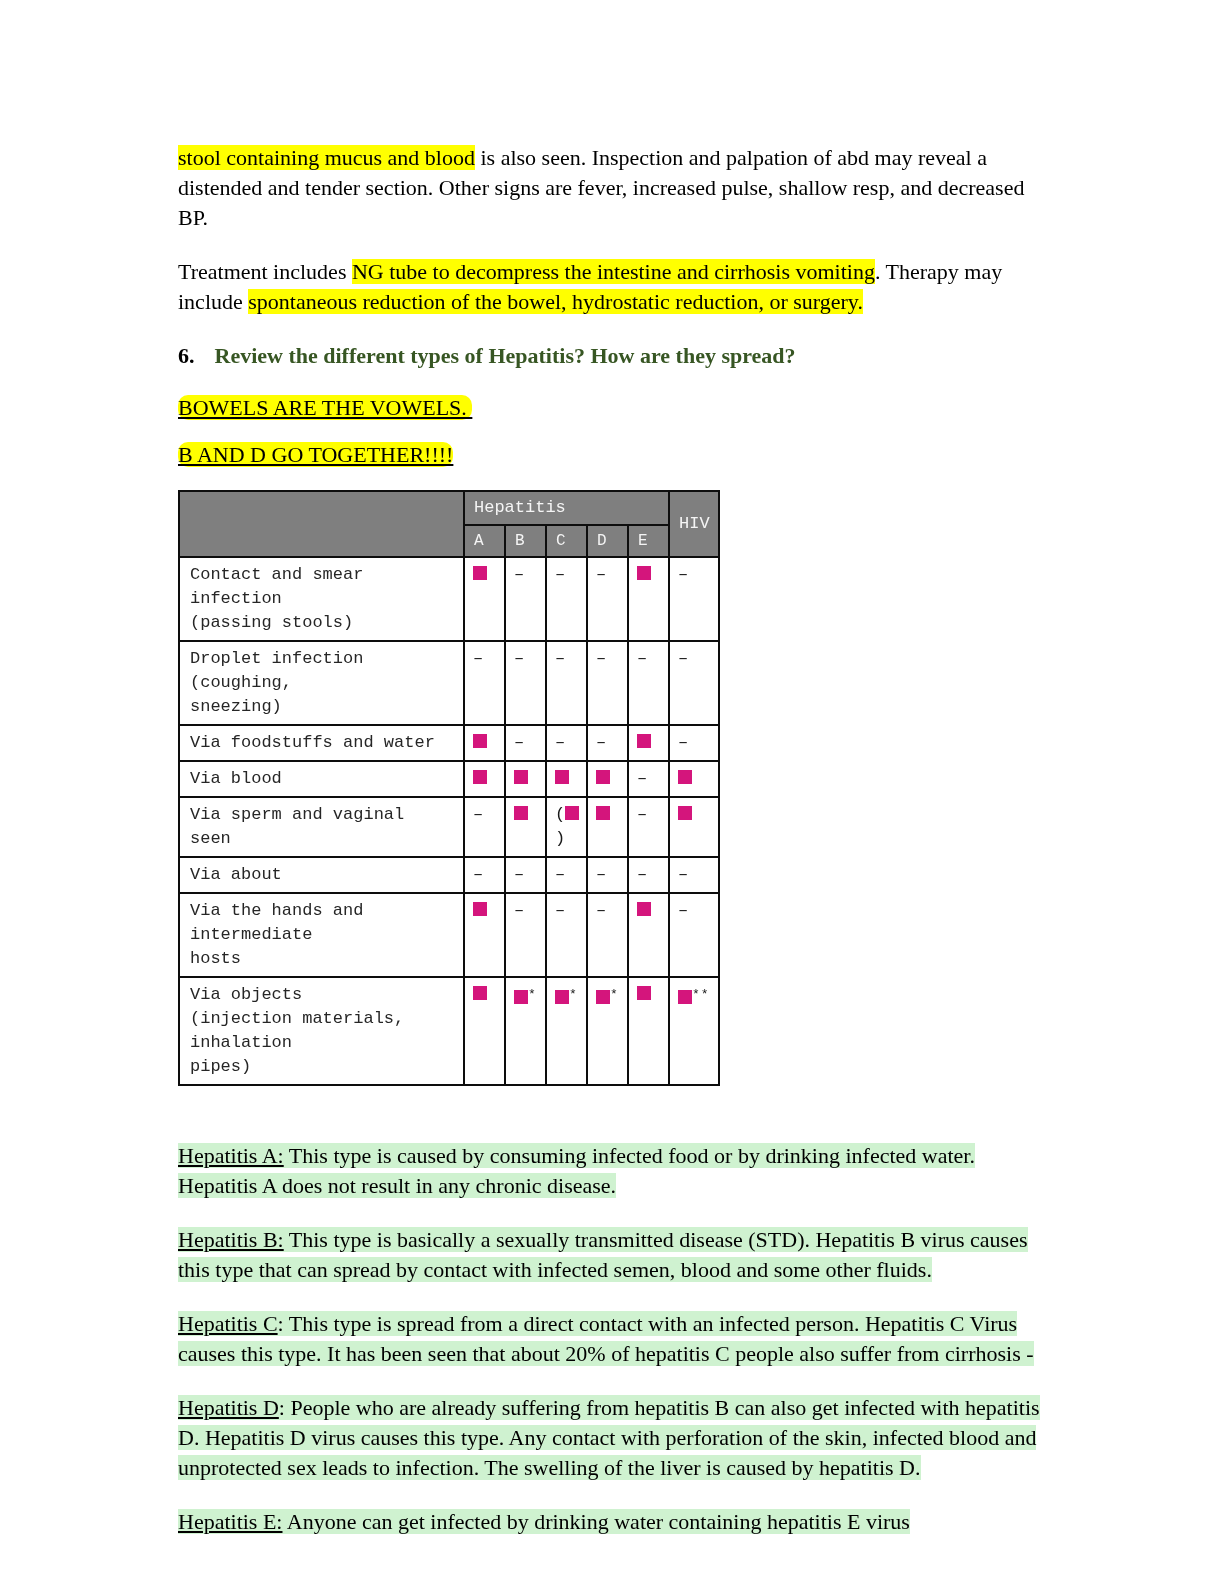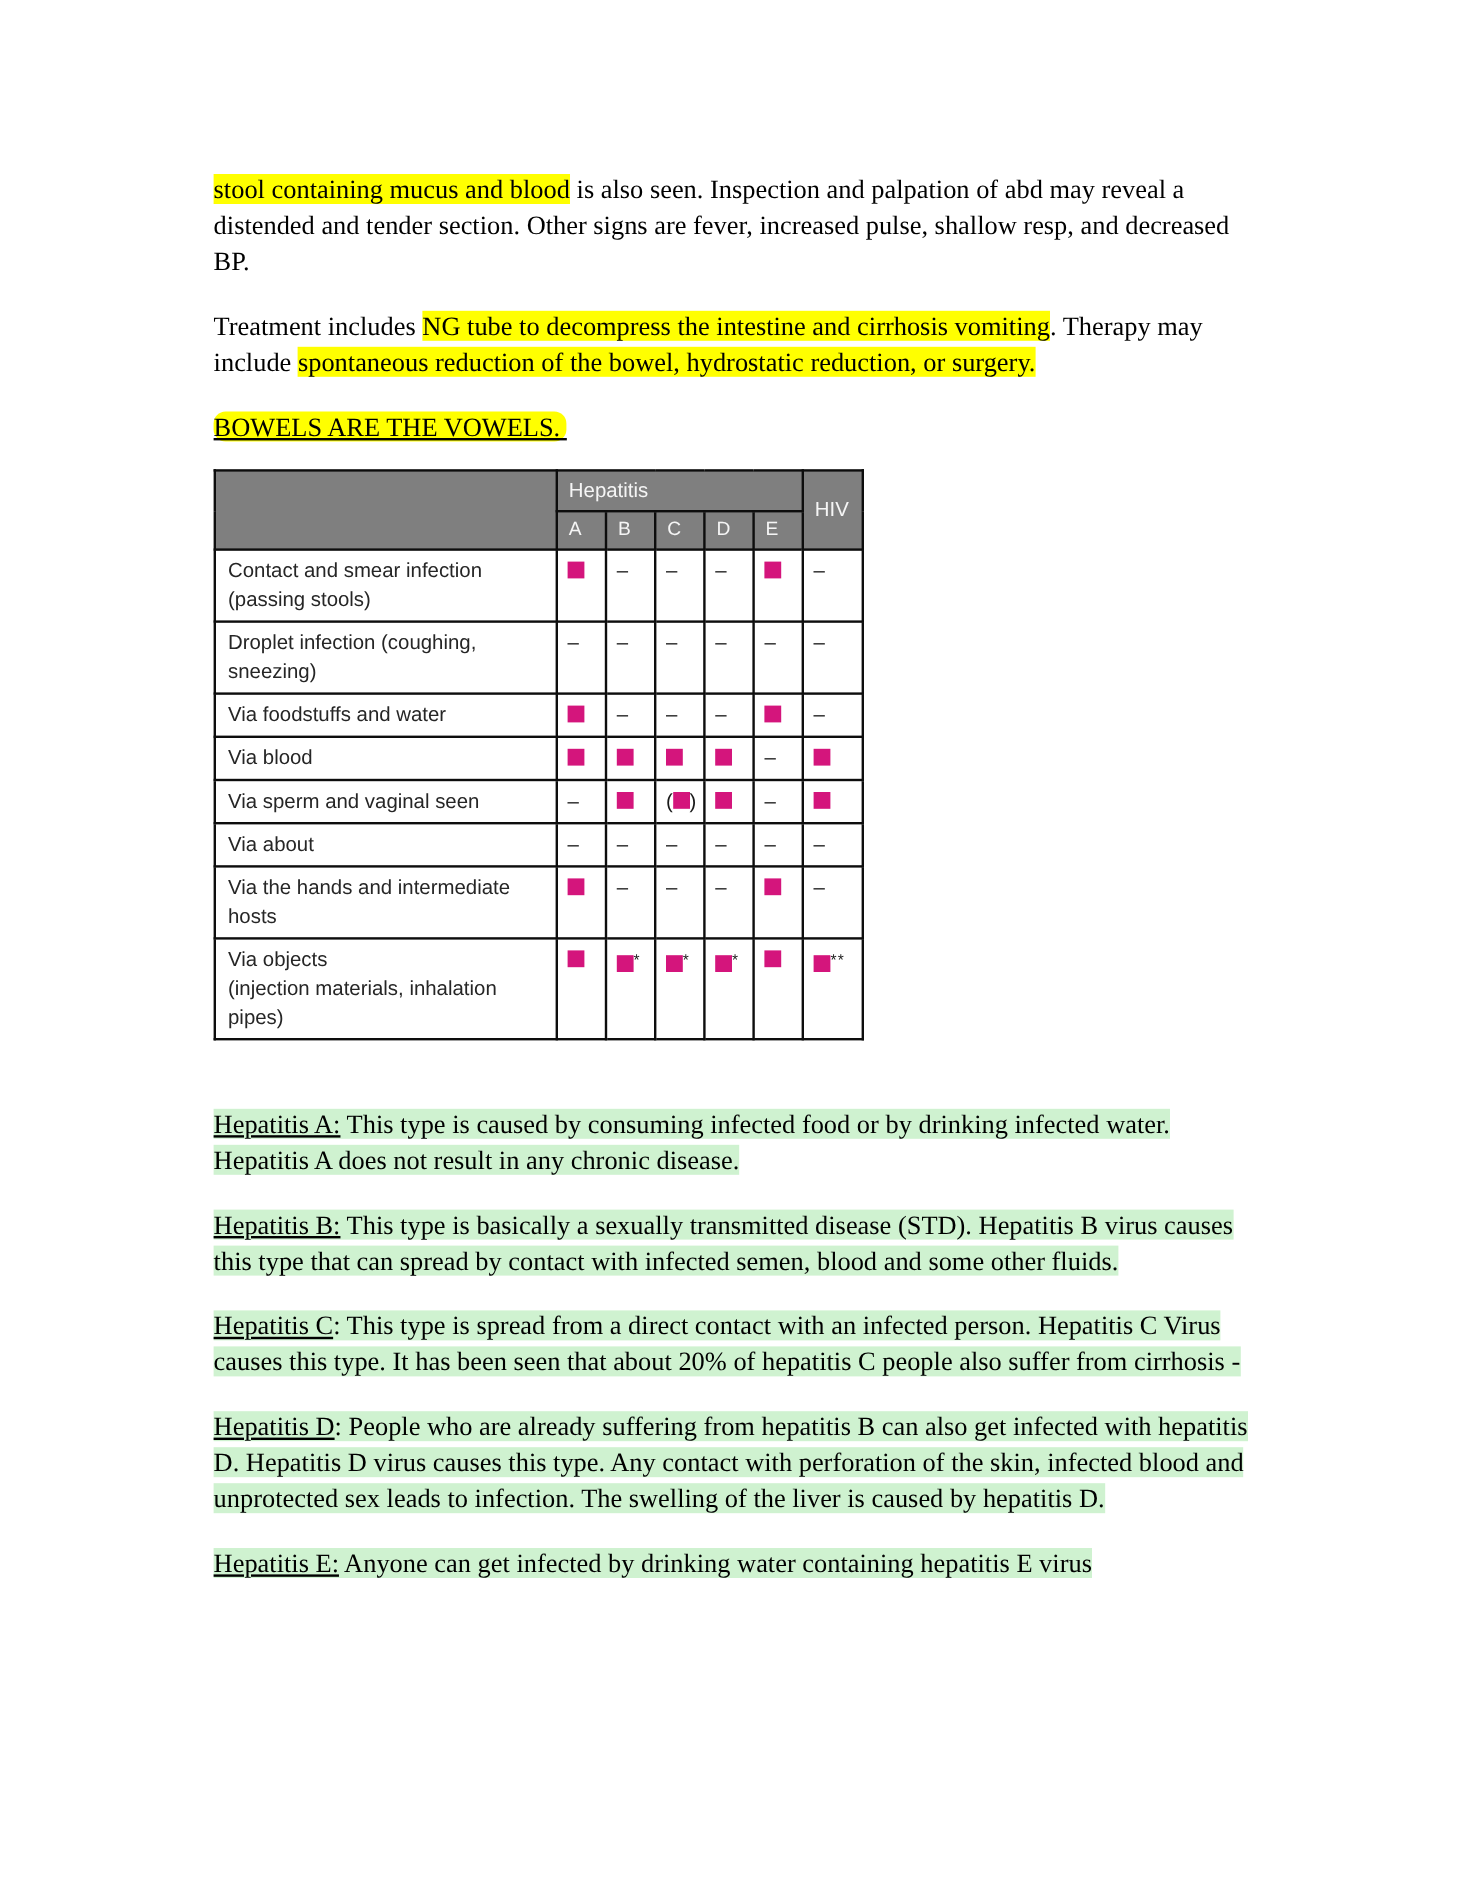--- a/index.html
+++ b/index.html
@@ -19,21 +19,21 @@
   .question { font-weight:bold; margin:2px 0 22px 0; }
   .q-num  { color:#000; display:inline-block; margin-right:20px; }
   .q-text { color:#375623; }
 
   .mnemonic-line { margin:0 0 17px 0; }
 
   
   .table-wrap { margin:20px 0 55px 0; }
   table.trans {
     border-collapse:collapse; table-layout:fixed;
-    font-family:Liberation Sans, sans-serif;
+    font-family:Liberation Mono, monospace;
     font-size:17px; color:#262626;
   }
   table.trans th, table.trans td { border:2px solid #0d0d0d; box-sizing:border-box; }
   table.trans thead th {
     background:#7f7f7f; color:#f5f5f5; font-weight:normal;
     text-align:left; padding:4px 6px 4px 9px; line-height:22px;
   }
   th.group-cell { height:34px; }
   th.letter-cell { height:30px; font-size:16px; }
   td.row-label {
@@ -53,23 +53,25 @@
 </style>
 </head>
 <body>
 
 <div class="page">
 
   <p><span class="hl-yellow">stool containing mucus and blood</span><span> is also seen. Inspection and palpation of abd may reveal a distended and tender section. Other signs are fever, increased pulse, shallow resp, and decreased BP.</span></p>
 
   <p><span>Treatment includes </span><span class="hl-yellow">NG tube to decompress the intestine and cirrhosis vomiting</span><span>. Therapy may include </span><span class="hl-yellow">spontaneous reduction of the bowel, hydrostatic reduction, or surgery.</span></p>
 
+  <p class="question"><span class="q-num">6.</span><span class="q-text">Review the different types of Hepatitis? How are they spread?</span></p>
 
   <p class="mnemonic-line"><span class="hl-yellow u keep-space">BOWELS ARE THE VOWELS. </span></p>
 
+  <p class="mnemonic-line"><span class="hl-yellow u">B AND D GO TOGETHER!!!!</span></p>
 
   <div class="table-wrap">
     <table class="trans">
       <colgroup>
         <col style="width:285px">
         <col style="width:41px">
           <col style="width:41px">
           <col style="width:41px">
           <col style="width:41px">
           <col style="width:41px">

